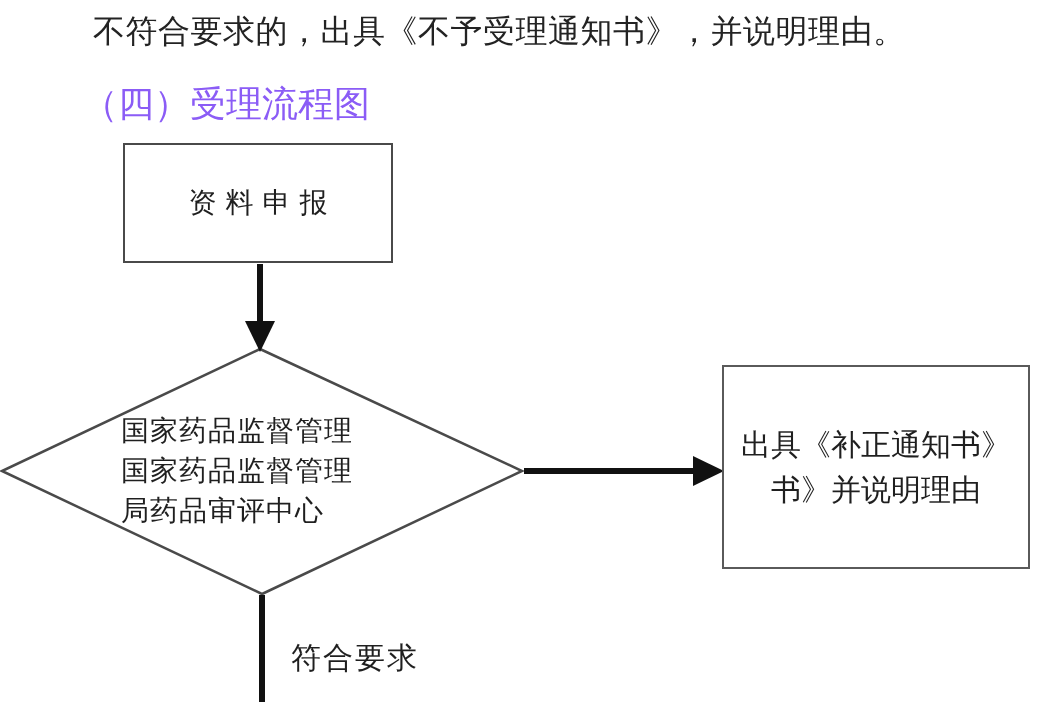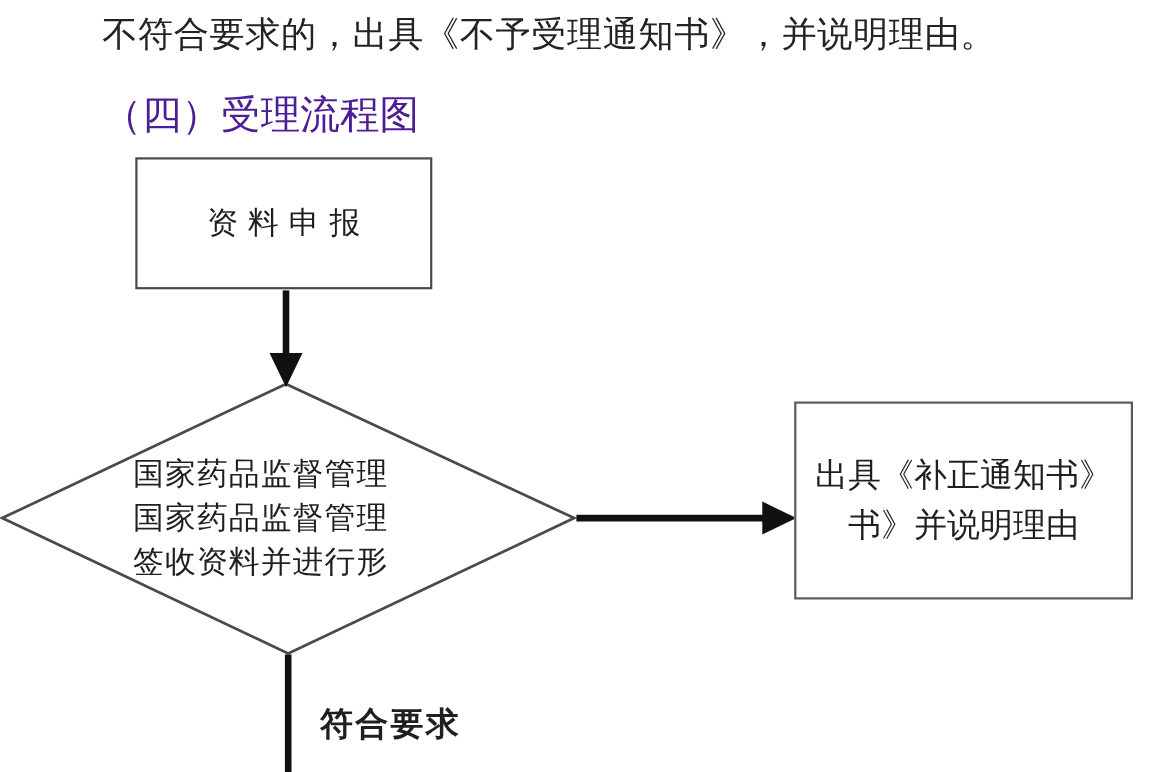--- a/index.html
+++ b/index.html
@@ -15,24 +15,24 @@
   }
   .abs { position: absolute; }
   .paragraph-line {
     left: 93px; top: 10px;
     font-size: 32px;
     white-space: nowrap;
     letter-spacing: 0.5px;
     color: #232323;
   }
   .section-heading {
-    left: 93px; top: 80px;
+    left: 82px; top: 80px;
     font-size: 36px;
     white-space: nowrap;
-    color: #4c1d95;
+    color: #8b5cf6;
   }
   .svg-canvas {
     left: 0; top: 0;
     width: 1054px; height: 702px;
   }
   .start-box {
     left: 123px; top: 143px;
     width: 270px; height: 120px;
     border: 2px solid #4a4a4a;
     background: #ffffff;
@@ -44,36 +44,36 @@
   .decision-text {
     left: 121px; top: 411px;
     width: 280px;
     text-align: left;
     font-size: 28px;
     line-height: 40px;
     letter-spacing: 1px;
   }
   .reject-box {
     left: 722px; top: 365px;
-    width: 308px; height: 180px;
+    width: 308px; height: 204px;
     border: 2px solid #5a5a5a;
     background: #ffffff;
     display: flex; flex-direction: column;
     align-items: center; justify-content: center;
     text-align: center;
     font-size: 30px;
     line-height: 45px;
   }
   .branch-label {
     font-size: 30px;
     white-space: nowrap;
     letter-spacing: 2px;
   }
   .label-reject { left: 544px; top: 392px; }
-  .label-accept { left: 291px; top: 638px; font-weight: bold; }
+  .label-accept { left: 291px; top: 638px; }
 </style>
 </head>
 <body>
 
 <div class="page">
 
   <div class="abs paragraph-line">不符合要求的，出具《不予受理通知书》，并说明理由。</div>
 
   <div class="abs section-heading">（四）受理流程图</div>
 
@@ -90,21 +90,21 @@
     <line x1="262" y1="595" x2="262" y2="702" stroke="#111111" stroke-width="6"></line>
   </svg>
 
   <div class="abs start-box">
     <span>资料申报</span>
   </div>
 
   <div class="abs decision-text">
     <div>国家药品监督管理</div>
     <div>国家药品监督管理</div>
-    <div>签收资料并进行形</div>
+    <div>局药品审评中心</div>
   </div>
 
 
   <div class="abs reject-box">
     <div>出具《补正通知书》</div>
     <div>书》并说明理由</div>
   </div>
 
   <div class="abs branch-label label-accept">符合要求</div>
 

